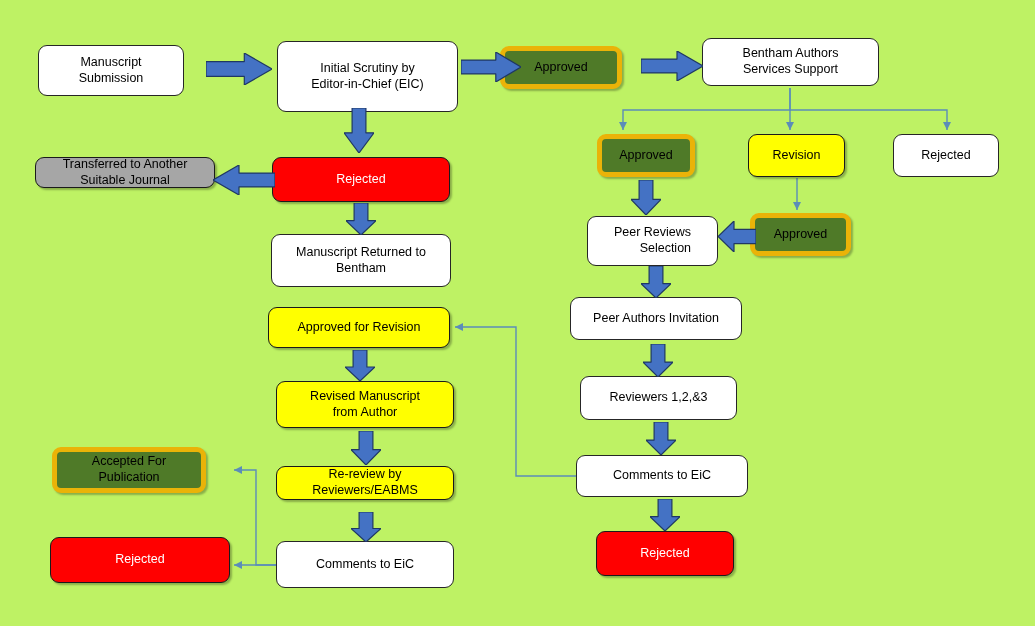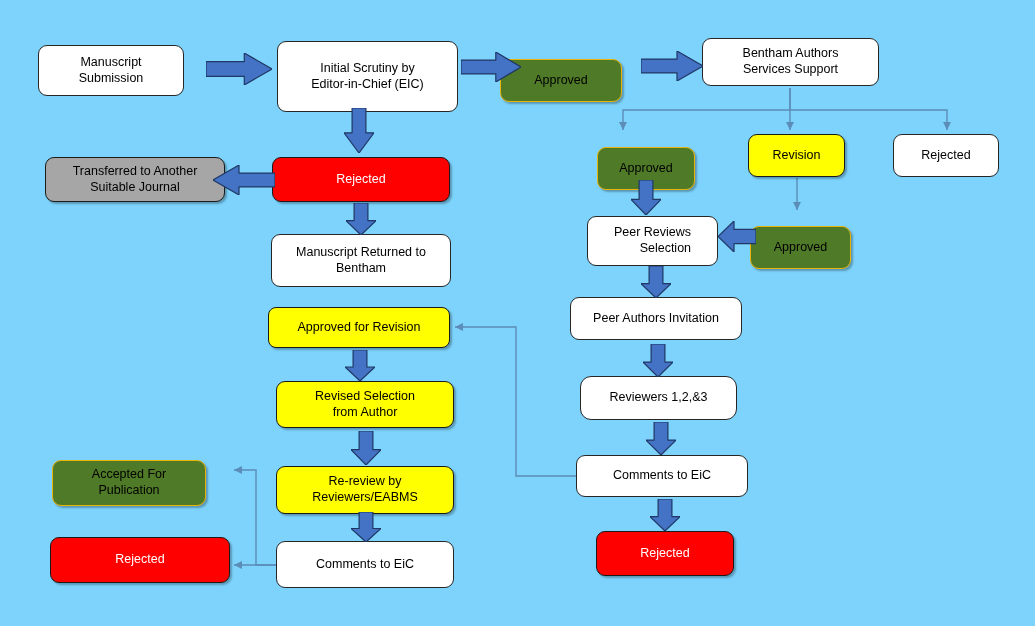--- a/index.html
+++ b/index.html
@@ -5,42 +5,42 @@
 <style>
   html, body {
     margin: 0;
     padding: 0;
     background: #ffffff;
   }
   #canvas {
     position: relative;
     width: 1035px;
     height: 626px;
-    background: #7dd3fc;
+    background: #bef264;
     font-family: "Liberation Sans", sans-serif;
     overflow: hidden;
   }
   .node {
     position: absolute;
     box-sizing: border-box;
     border-radius: 9px;
     display: flex;
     align-items: center;
     justify-content: center;
     text-align: center;
     line-height: 1.25;
     font-size: 12.5px;
     color: #000000;
     border: 1px solid #1a1a1a;
     background: #ffffff;
     padding: 2px 4px;
     white-space: pre-line;
   }
   .node.white  { background:#ffffff; border:1px solid #262626; color:#000000; }
-  .node.green  { background:#4F7A28; border:1px solid #eab308; color:#000000;margin-top:13px; }
+  .node.green  { background:#4F7A28; border:5px solid #eab308; color:#000000; }
   .node.yellow { background:#FFFF00; border:1px solid #1a1a1a; color:#000000; }
   .node.red    { background:#FF0000; border:1px solid #1a1a1a; color:#ffffff; }
   .node.gray   { background:#A6A6A6; border:1px solid #1a1a1a; color:#000000; }
 
   .node.shadow { box-shadow: 2px 2px 2px rgba(0,0,0,0.28); }
 
   svg.links {
     position: absolute;
     left: 0; top: 0;
     width: 1035px;
@@ -73,38 +73,38 @@
 
   <div id="node-layer">
       <div class="node white" style="left: 38px; top: 45px; width: 146px; height: 51px;">Manuscript
 Submission</div>
       <div class="node white" style="left: 277px; top: 41px; width: 181px; height: 71px;">Initial Scrutiny by
 Editor-in-Chief  (EIC)</div>
       <div class="node green shadow" style="left: 500px; top: 46px; width: 122px; height: 43px;">Approved</div>
       <div class="node white" style="left: 702px; top: 38px; width: 177px; height: 48px;">Bentham Authors
 Services  Support</div>
       <div class="node red shadow" style="left: 272px; top: 157px; width: 178px; height: 45px;">Rejected</div>
-      <div class="node gray shadow" style="left: 45px; top: 157px; width: 180px; height: 45px;">Transferred  to Another
+      <div class="node gray shadow" style="left: 35px; top: 157px; width: 180px; height: 31px;">Transferred  to Another
 Suitable Journal</div>
       <div class="node white" style="left: 271px; top: 234px; width: 180px; height: 53px;">Manuscript Returned to
 Bentham</div>
       <div class="node green shadow" style="left: 597px; top: 134px; width: 98px; height: 43px;">Approved</div>
       <div class="node yellow shadow" style="left: 748px; top: 134px; width: 97px; height: 43px;">Revision</div>
       <div class="node white" style="left: 893px; top: 134px; width: 106px; height: 43px;">Rejected</div>
       <div class="node green shadow" style="left: 750px; top: 213px; width: 101px; height: 43px;">Approved</div>
       <div class="node white" style="left: 587px; top: 216px; width: 131px; height: 50px; text-align: right;">Peer Reviews
 Selection</div>
       <div class="node white" style="left: 570px; top: 297px; width: 172px; height: 43px;">Peer Authors Invitation</div>
-      <div class="node white" style="left: 580px; top: 376px; width: 157px; height: 44px; border-radius: 11px;">Reviewers  1,2,&amp;3</div>
+      <div class="node white" style="left: 580px; top: 376px; width: 157px; height: 44px;">Reviewers  1,2,&amp;3</div>
       <div class="node white" style="left: 576px; top: 455px; width: 172px; height: 42px;">Comments to EiC</div>
       <div class="node red shadow" style="left: 596px; top: 531px; width: 138px; height: 45px;">Rejected</div>
-      <div class="node yellow shadow" style="left: 268px; top: 307px; width: 182px; height: 41px; border-radius: 8px;">Approved  for Revision</div>
-      <div class="node yellow shadow" style="left: 276px; top: 381px; width: 178px; height: 47px;">Revised  Selection
+      <div class="node yellow shadow" style="left: 268px; top: 307px; width: 182px; height: 41px;">Approved  for Revision</div>
+      <div class="node yellow shadow" style="left: 276px; top: 381px; width: 178px; height: 47px;">Revised  Manuscript
 from Author</div>
-      <div class="node yellow shadow" style="left: 276px; top: 466px; width: 178px; height: 48px;">Re-review  by
+      <div class="node yellow shadow" style="left: 276px; top: 466px; width: 178px; height: 34px;">Re-review  by
 Reviewers/EABMS</div>
       <div class="node white" style="left: 276px; top: 541px; width: 178px; height: 47px;">Comments to EiC</div>
       <div class="node green shadow" style="left: 52px; top: 447px; width: 154px; height: 46px;">Accepted For
 Publication</div>
       <div class="node red shadow" style="left: 50px; top: 537px; width: 180px; height: 46px;">Rejected</div>
     </div>
   <div id="arrow-layer">
       <svg width="66" height="32" class="blockarrow" style="left: 206px; top: 53px;">
         <polygon points="0.0,8.6 38.3,8.6 38.3,0.0 66.0,16.0 38.3,32.0 38.3,23.4 0.0,23.4" fill="#4472C4" stroke="#1F3864" stroke-width="1.2" stroke-linejoin="round"></polygon>
       </svg>

